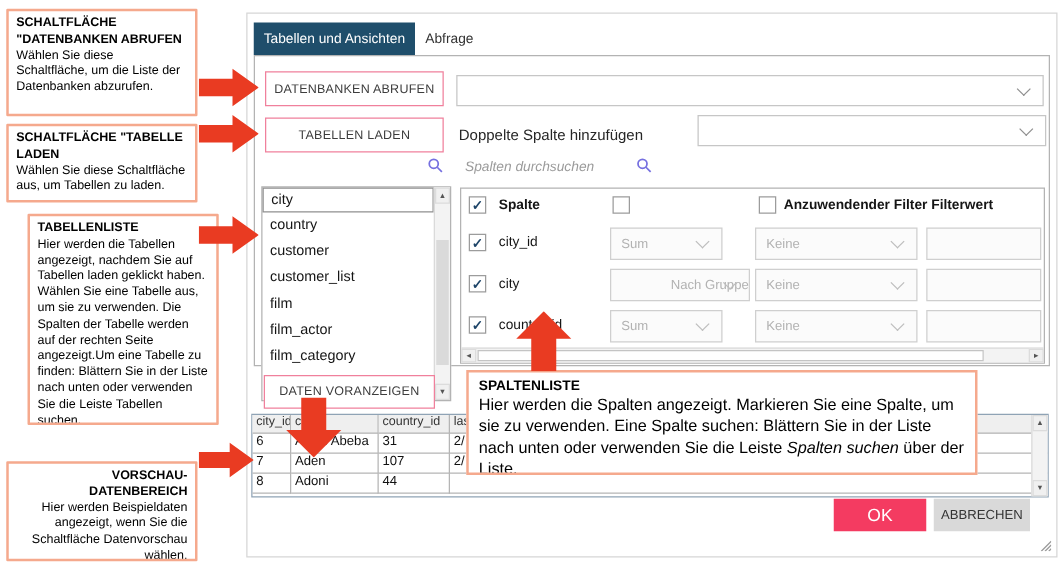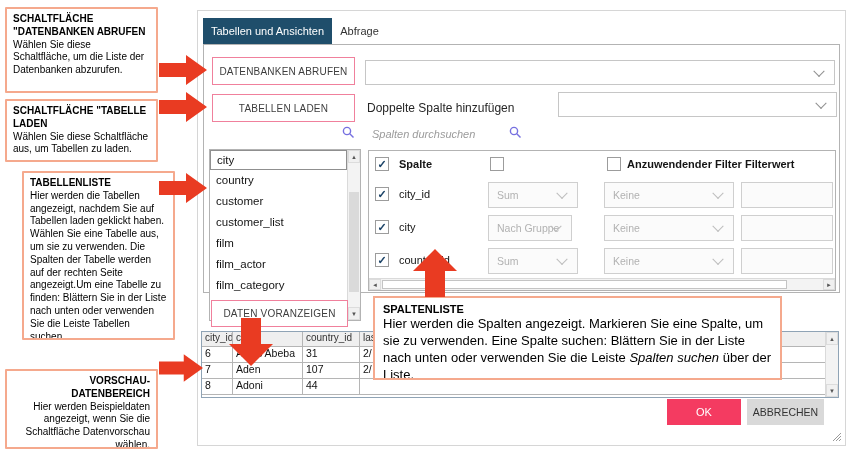--- a/index.html
+++ b/index.html
@@ -67,21 +67,21 @@
   .pcell{box-sizing:border-box;border-right:1px solid #b5b5b5;border-bottom:1px solid #b5b5b5;
          padding-left:3px;overflow:hidden;white-space:nowrap;}
   .phead .pcell{background:#efefef;font-size:10px;color:#333;}
   .pdata .pcell{font-size:10.5px;color:#111;}
 
   .callout-big{position:absolute;border:2px solid #f5a98d;background:#fff;z-index:6;
                padding:4px 8px;box-sizing:border-box;overflow:hidden;}
   .callout-big .t{font-weight:700;font-size:11px;line-height:1.3;color:#000;}
   .callout-big .b{font-size:13px;line-height:1.3;color:#000;}
 
-  .ok-btn{position:absolute;background:#f43b61;color:#fff;font-size:11px;border:none;
+  .ok-btn{position:absolute;background:#f43b61;color:#fff;font-size:14px;border:none;
           display:flex;align-items:center;justify-content:center;box-sizing:border-box;}
   .cancel-btn{position:absolute;background:#d9d9d9;color:#333;font-size:10.5px;border:none;
           display:flex;align-items:center;justify-content:center;box-sizing:border-box;}
 </style>
 </head>
 <body>
 
 <div class="canvas">
 
   <div class="ann-box" style="left:5px;top:7px;width:153px;height:86px;">
@@ -204,21 +204,21 @@
           <span class="chev dis"></span>
         </div>
         <div class="gdd" style="left:235px;top:31px;width:130px;height:26px;">
           <span>Keine</span>
           <span class="chev dis"></span>
         </div>
         <div class="ginput" style="left:372px;top:31px;width:92px;height:26px;"></div>
 
         <div class="cb" style="left:6px;top:69px;">✓</div>
         <div class="gname" style="left:30px;top:70px;">city</div>
-        <div class="gdd" style="left:119px;top:64px;width:84px;height:26px;">
+        <div class="gdd" style="left:119px;top:64px;width:112px;height:26px;text-align:right;">
           <span>Nach Gruppe</span>
           <span class="chev dis"></span>
         </div>
         <div class="gdd" style="left:235px;top:64px;width:130px;height:26px;">
           <span>Keine</span>
           <span class="chev dis"></span>
         </div>
         <div class="ginput" style="left:372px;top:64px;width:92px;height:26px;"></div>
 
         <div class="cb" style="left:6px;top:102px;">✓</div>

